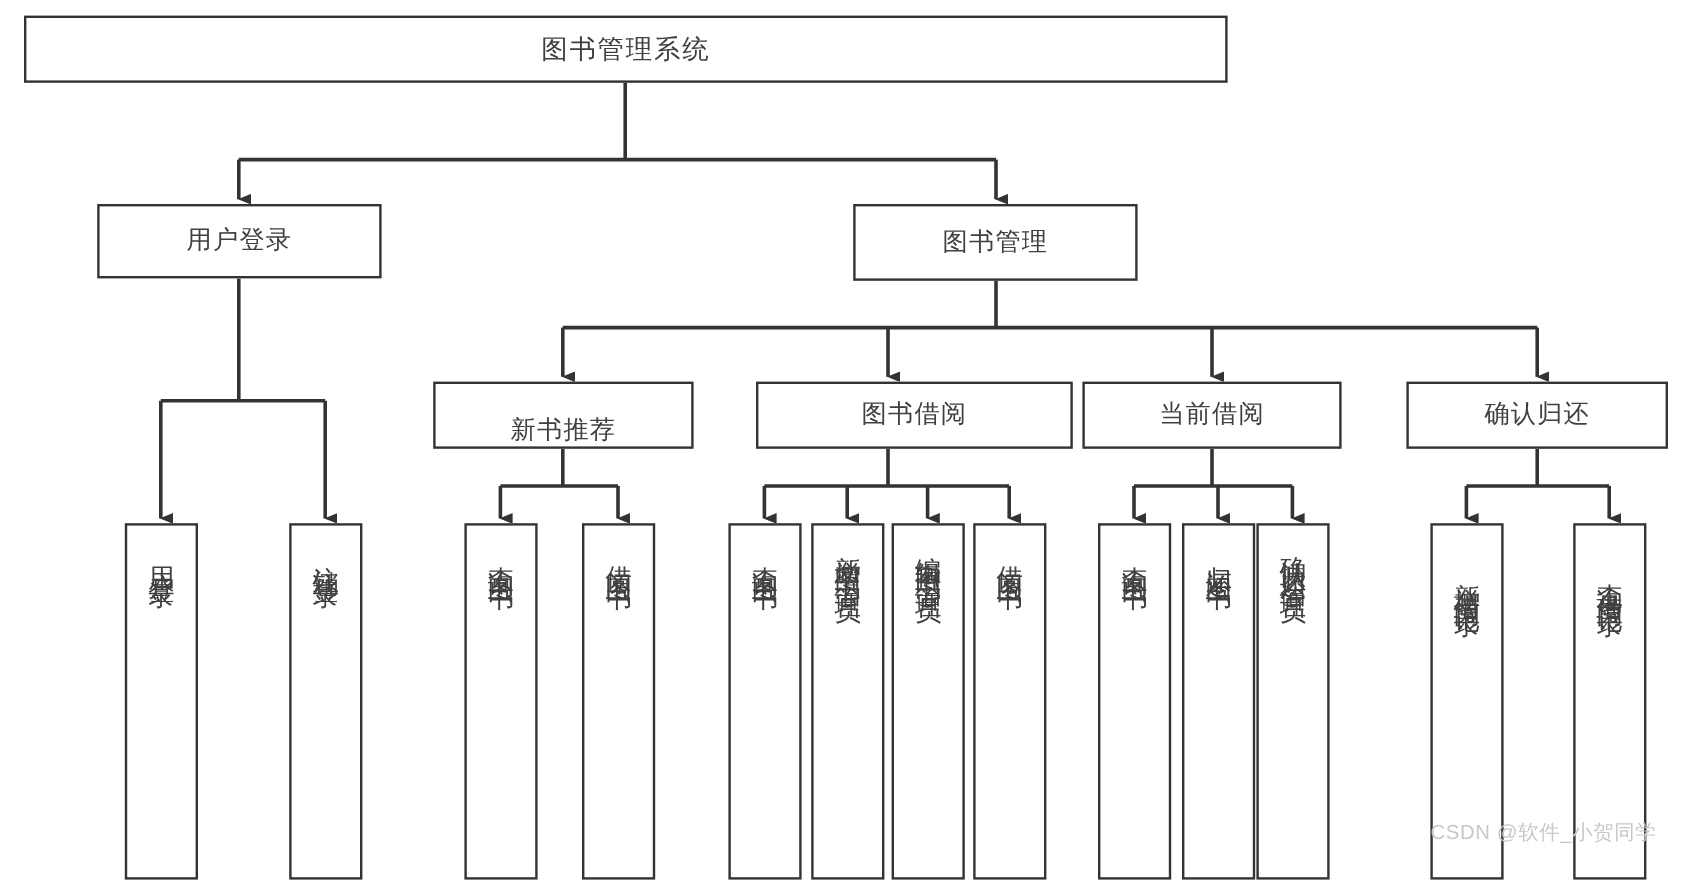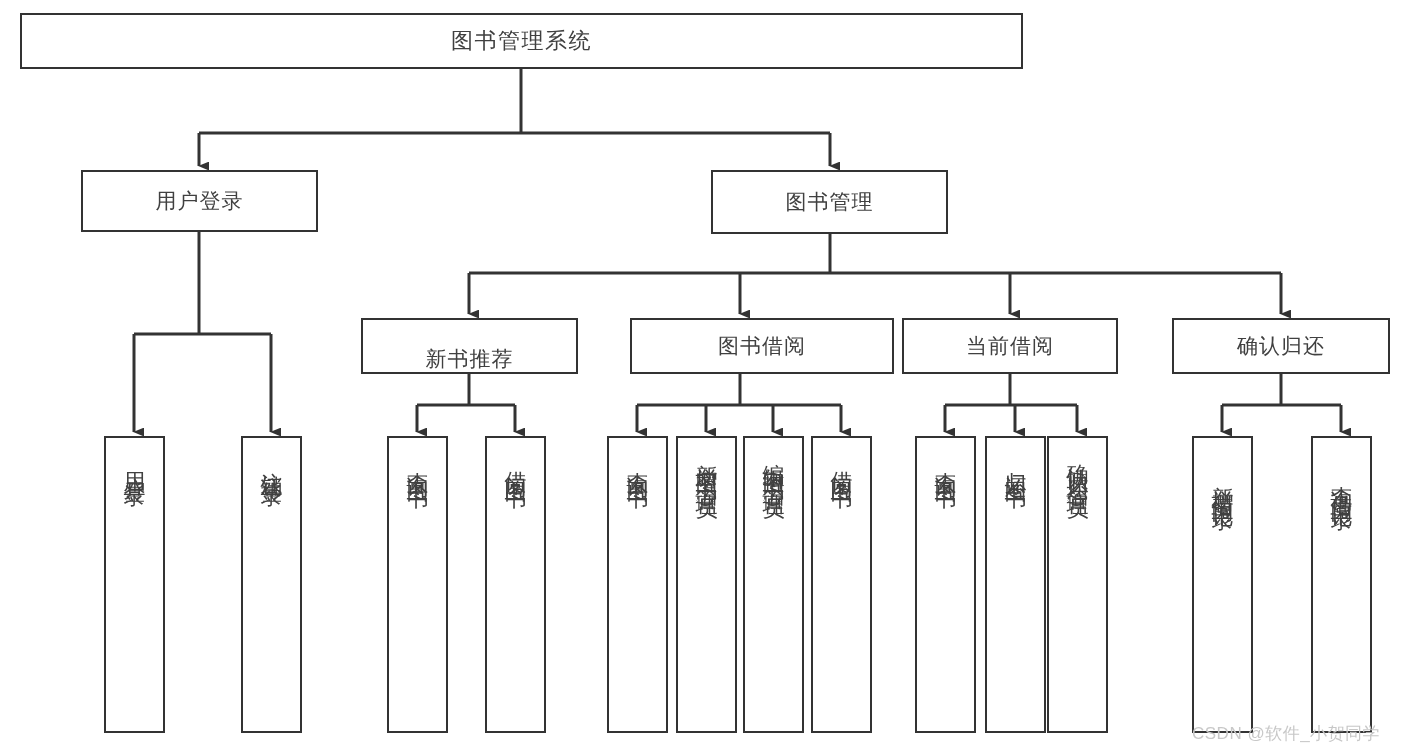--- a/index.html
+++ b/index.html
@@ -188,15 +188,15 @@
   <div class="node vert" style="left:1047px; top:436px; width:61px; height:297px; padding-top:8px;">
     <span class="label">确认归还（管理员）</span>
   </div>
   <div class="node vert" style="left:1192px; top:436px; width:61px; height:297px; padding-top:30px;">
     <span class="label">新增借阅记录</span>
   </div>
   <div class="node vert" style="left:1311px; top:436px; width:61px; height:297px; padding-top:30px;">
     <span class="label">查询借阅记录</span>
   </div>
 
-  <div class="watermark" style="left:1192px; top:682px;margin-top:40px;">CSDN @软件_小贺同学</div>
+  <div class="watermark" style="left:1192px; top:682px;">CSDN @软件_小贺同学</div>
 
 </div>
 
 </body></html>

